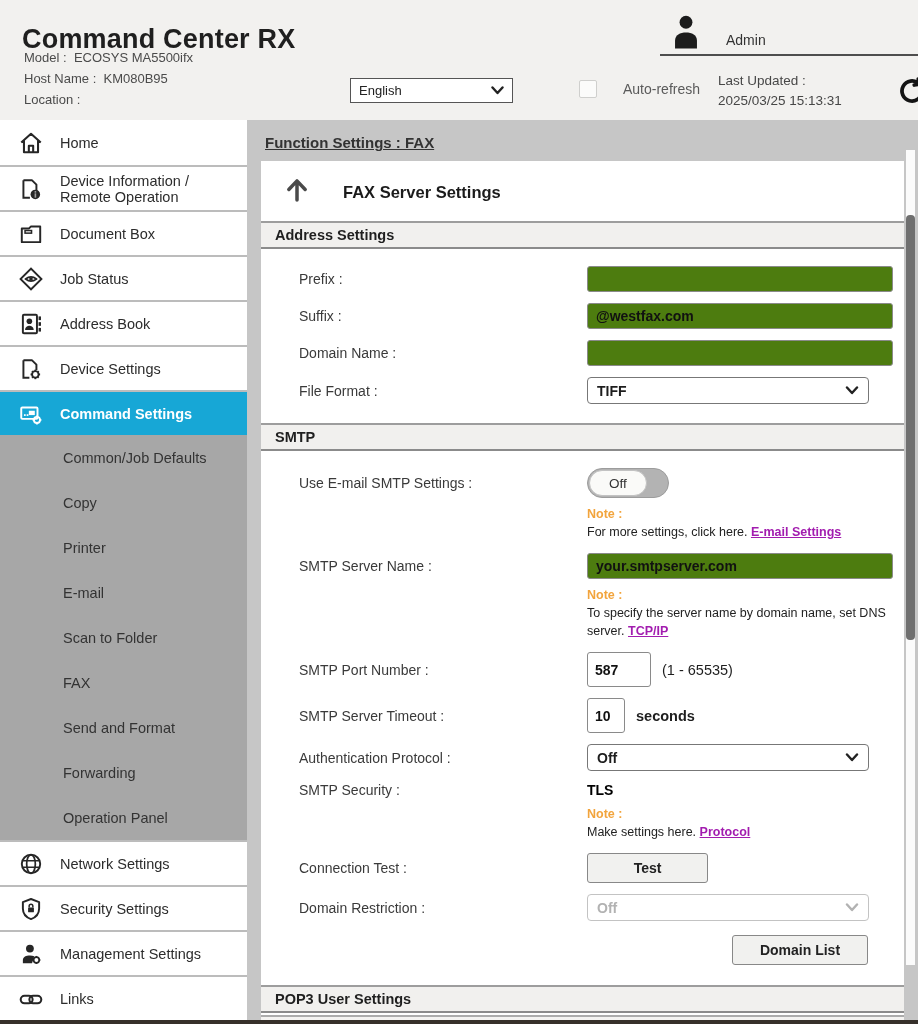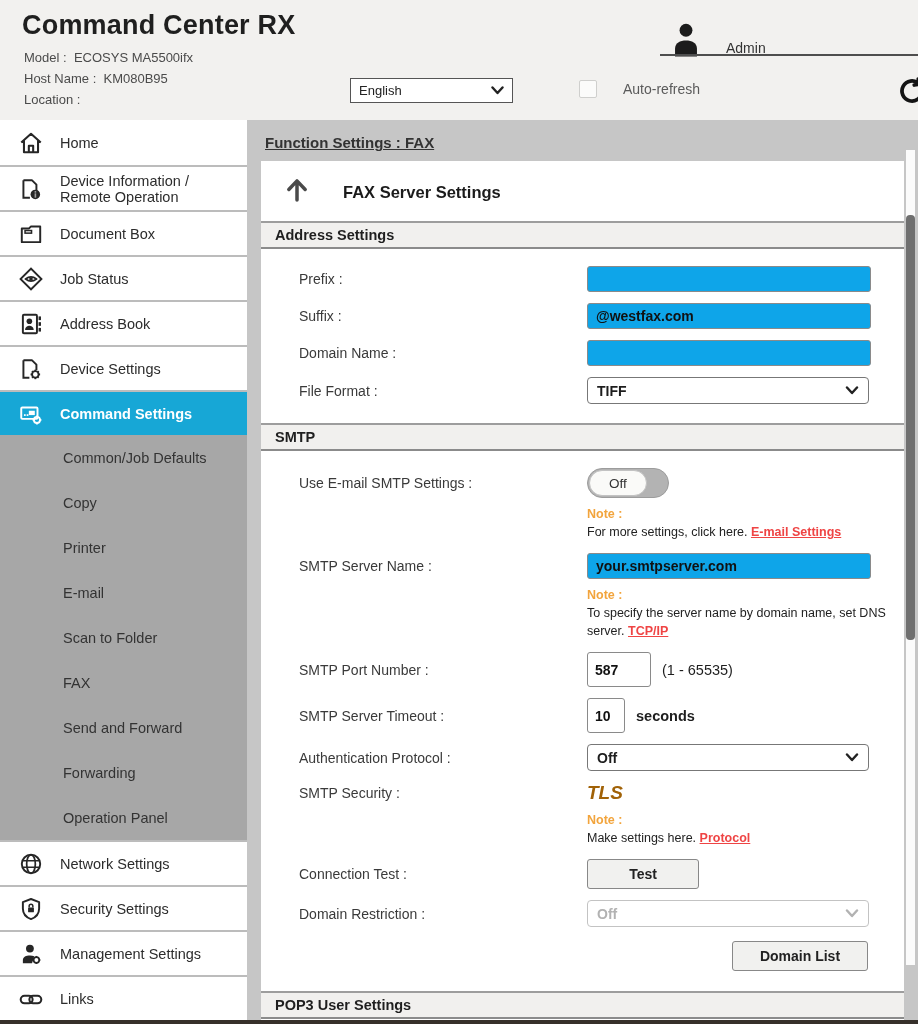--- a/index.html
+++ b/index.html
@@ -1,27 +1,27 @@
 <!DOCTYPE html>
 <html><head>
 <meta charset="utf-8">
 <style>
   * { margin:0; padding:0; box-sizing:border-box; }
   html,body { width:918px; height:1024px; overflow:hidden; background:#c6c6c6;
     font-family:"Liberation Sans","DejaVu Sans",sans-serif; }
 
   
   .header { position:relative; width:918px; height:120px; background:#f2f1ef; }
-  .app-title { position:absolute; left:22px; top:10px; font-size:27px; font-weight:800; color:#1f1f1f; letter-spacing:.2px; }
+  .app-title { position:absolute; left:22px; top:24px; font-size:27px; font-weight:800; color:#1f1f1f; letter-spacing:.2px; }
   .device-info { position:absolute; left:24px; top:47px; font-size:13px; color:#4b4b4b; line-height:21px; }
   .lang-select { position:absolute; left:350px; top:78px; width:163px; height:25px; background:#fff;
     border:1px solid #555; display:flex; align-items:center; padding:0 8px; font-size:13px; color:#222; cursor:pointer; }
   .lang-select .chev { margin-left:auto; }
   .chev svg { display:block; }
-  .user-area { position:absolute; left:668px; top:20px; display:flex; align-items:center; gap:22px; cursor:pointer; }
+  .user-area { position:absolute; left:668px; top:12px; display:flex; align-items:center; gap:22px; cursor:pointer; }
   .user-name { font-size:14px; color:#333; padding-top:14px; }
   .user-underline { position:absolute; left:660px; top:54px; width:258px; height:2px; background:#4e4e4e; }
   .autorefresh { position:absolute; left:579px; top:80px; display:flex; align-items:center; gap:26px; }
   .checkbox { width:18px; height:18px; background:#fbfbfa; border:1px solid #cfcfcd; border-radius:2px; cursor:pointer; }
   .autorefresh-label { font-size:14px; color:#5a5a5a; }
   .last-updated { position:absolute; left:718px; top:71px; font-size:13.5px; color:#474747; line-height:20px; }
   .refresh-partial { position:absolute; right:-9px; top:76px; color:#141414; }
 
   
   .body-row { position:absolute; top:120px; left:0; right:0; bottom:0; display:flex; }
@@ -44,41 +44,41 @@
   .breadcrumb { font-size:15px; font-weight:700; color:#333; text-decoration:underline; margin:4px 0 10px 4px; display:inline-block; cursor:pointer; }
   .panel { background:#ffffff; width:643px; }
   .panel-title-row { display:flex; align-items:center; gap:32px; padding:15px 0 13px 22px;text-align:right; }
   .panel-title-row .arrow { color:#4a4a4a; }
   .panel-title { font-size:16.5px; font-weight:800; color:#1b1b1b; }
   .section-bar { background:#f1f0ee; border-top:2px solid #9d9d9d; border-bottom:2px solid #8b8b8b;
     padding:4px 0 4px 14px; font-size:14.5px; font-weight:700; color:#1f1f1f; }
   .rows { padding:6px 0 8px 38px; }
   .row { display:flex; align-items:center; margin:11px 0; }
   .row .lbl { width:288px; font-size:14px; color:#3a3a3a; flex-shrink:0; }
-  .txt-input { width:284px; height:26px; border:1.5px solid #8a8a8a; border-radius:3px; padding:0 8px;
-    font-size:14px; font-weight:600; color:#111; background:#0ea5e9; font-family:"Liberation Sans",sans-serif; }
+  .txt-input { width:306px; height:26px; border:1.5px solid #8a8a8a; border-radius:3px; padding:0 8px;
+    font-size:14px; font-weight:600; color:#111; background:#4d7c0f; font-family:"Liberation Sans",sans-serif; }
   .sel { width:282px; height:27px; border:1.5px solid #777; border-radius:4px; background:#fff;
     display:flex; align-items:center; padding:0 9px; font-size:14px; font-weight:600; color:#1d1d1d; cursor:pointer; }
   .sel .chev { margin-left:auto; color:#222; }
   .sel.disabled { color:#b2b2b2; border-color:#c3c3c3; }
   .sel.disabled .chev { color:#b2b2b2; }
   .small-input { height:35px; border:1.5px solid #8a8a8a; border-radius:3px; padding:0 7px;
     font-size:14px; font-weight:600; color:#111; font-family:"Liberation Sans",sans-serif; }
   .after-input { font-size:14.5px; color:#1e1e1e; margin-left:11px; }
-  .static-val { font-size:19px; font-weight:600; color:#a16207;font-style:italic; }
+  .static-val { font-size:14px; font-weight:600; color:#000000; }
   .toggle { position:relative; width:82px; height:30px; border-radius:15px; background:#b3b3b3; border:1px solid #9c9c9c; cursor:pointer; }
   .toggle .knob { position:absolute; left:1px; top:1px; width:58px; height:26px; border-radius:13px;
     background:#fafaf8; border:1px solid #c2c2c2; display:flex; align-items:center; justify-content:center;
     font-size:13.5px; color:#333; }
   .note { margin:-4px 0 12px 288px; font-size:12.5px; line-height:18px; color:#222; width:320px; }
   .note .nlabel { color:#f2a43c; font-weight:700; display:block; }
-  .note a { color:#ef4444; font-weight:600; text-decoration:underline; cursor:pointer; }
+  .note a { color:#a21caf; font-weight:600; text-decoration:underline; cursor:pointer; }
   .btn-gray { height:30px; background:#f1f1ef; border:1.5px solid #888; border-radius:3px;
     font-size:14px; font-weight:700; color:#222; display:flex; align-items:center; justify-content:center; cursor:pointer; }
-  .test-btn { width:112px; }
+  .test-btn { width:121px; }
   .domainlist-row { display:flex; justify-content:flex-end; padding-right:36px; margin:14px 0 12px; }
   .domainlist-btn { width:136px;margin-left:22px; }
   .footer { display:flex; align-items:center; background:#f4f3f1; border-top:2px solid #ababab;
     height:52px; padding:0 16px; margin-top:2px; }
   .back-btn { width:92px; height:31px; background:#fff; border:1.5px solid #9a9a9a; border-radius:7px;
     font-size:14.5px; font-weight:700; color:#222; display:flex; align-items:center; justify-content:center;
     box-shadow:0 3px 0 #4f4f4f; cursor:pointer; }
   .footer .right { margin-left:auto; display:flex; gap:13px; }
   .reset-btn { width:92px; height:31px; background:#eebc33; border:none; border-radius:7px; font-size:14.5px;
     font-weight:700; color:#33302a; display:flex; align-items:center; justify-content:center;
@@ -120,20 +120,24 @@
     </span>
     <span class="user-name">Admin</span>
   </div>
   <div class="user-underline"></div>
 
   <div class="autorefresh">
     <div class="checkbox"></div>
     <span class="autorefresh-label">Auto-refresh</span>
   </div>
 
+  <div class="last-updated">
+    <div>Last Updated :</div>
+    <div>2025/03/25 15:13:31</div>
+  </div>
 
   <div class="refresh-partial">
     <svg width="30" height="30" viewBox="0 0 24 24">
         <path d="M20 12 a8 8 0 1 1 -2.5 -5.8 M17 2.5 L17.8 6.5 L13.8 7.2" fill="none" stroke="#141414" stroke-width="3" stroke-linecap="round" stroke-linejoin="round"></path>
       </svg>
   </div>
 </div>
 
 <div class="body-row">
 
@@ -249,21 +253,21 @@
       <div class="subnav-item">
           <span>E-mail</span>
         </div>
       <div class="subnav-item">
           <span>Scan to Folder</span>
         </div>
       <div class="subnav-item">
           <span>FAX</span>
         </div>
       <div class="subnav-item">
-          <span>Send and Forward</span>
+          <span>Send and Format</span>
         </div>
       <div class="subnav-item">
           <span>Forwarding</span>
         </div>
       <div class="subnav-item">
           <span>Operation Panel</span>
         </div>
     </div>
 
     <div class="nav-bottom">

